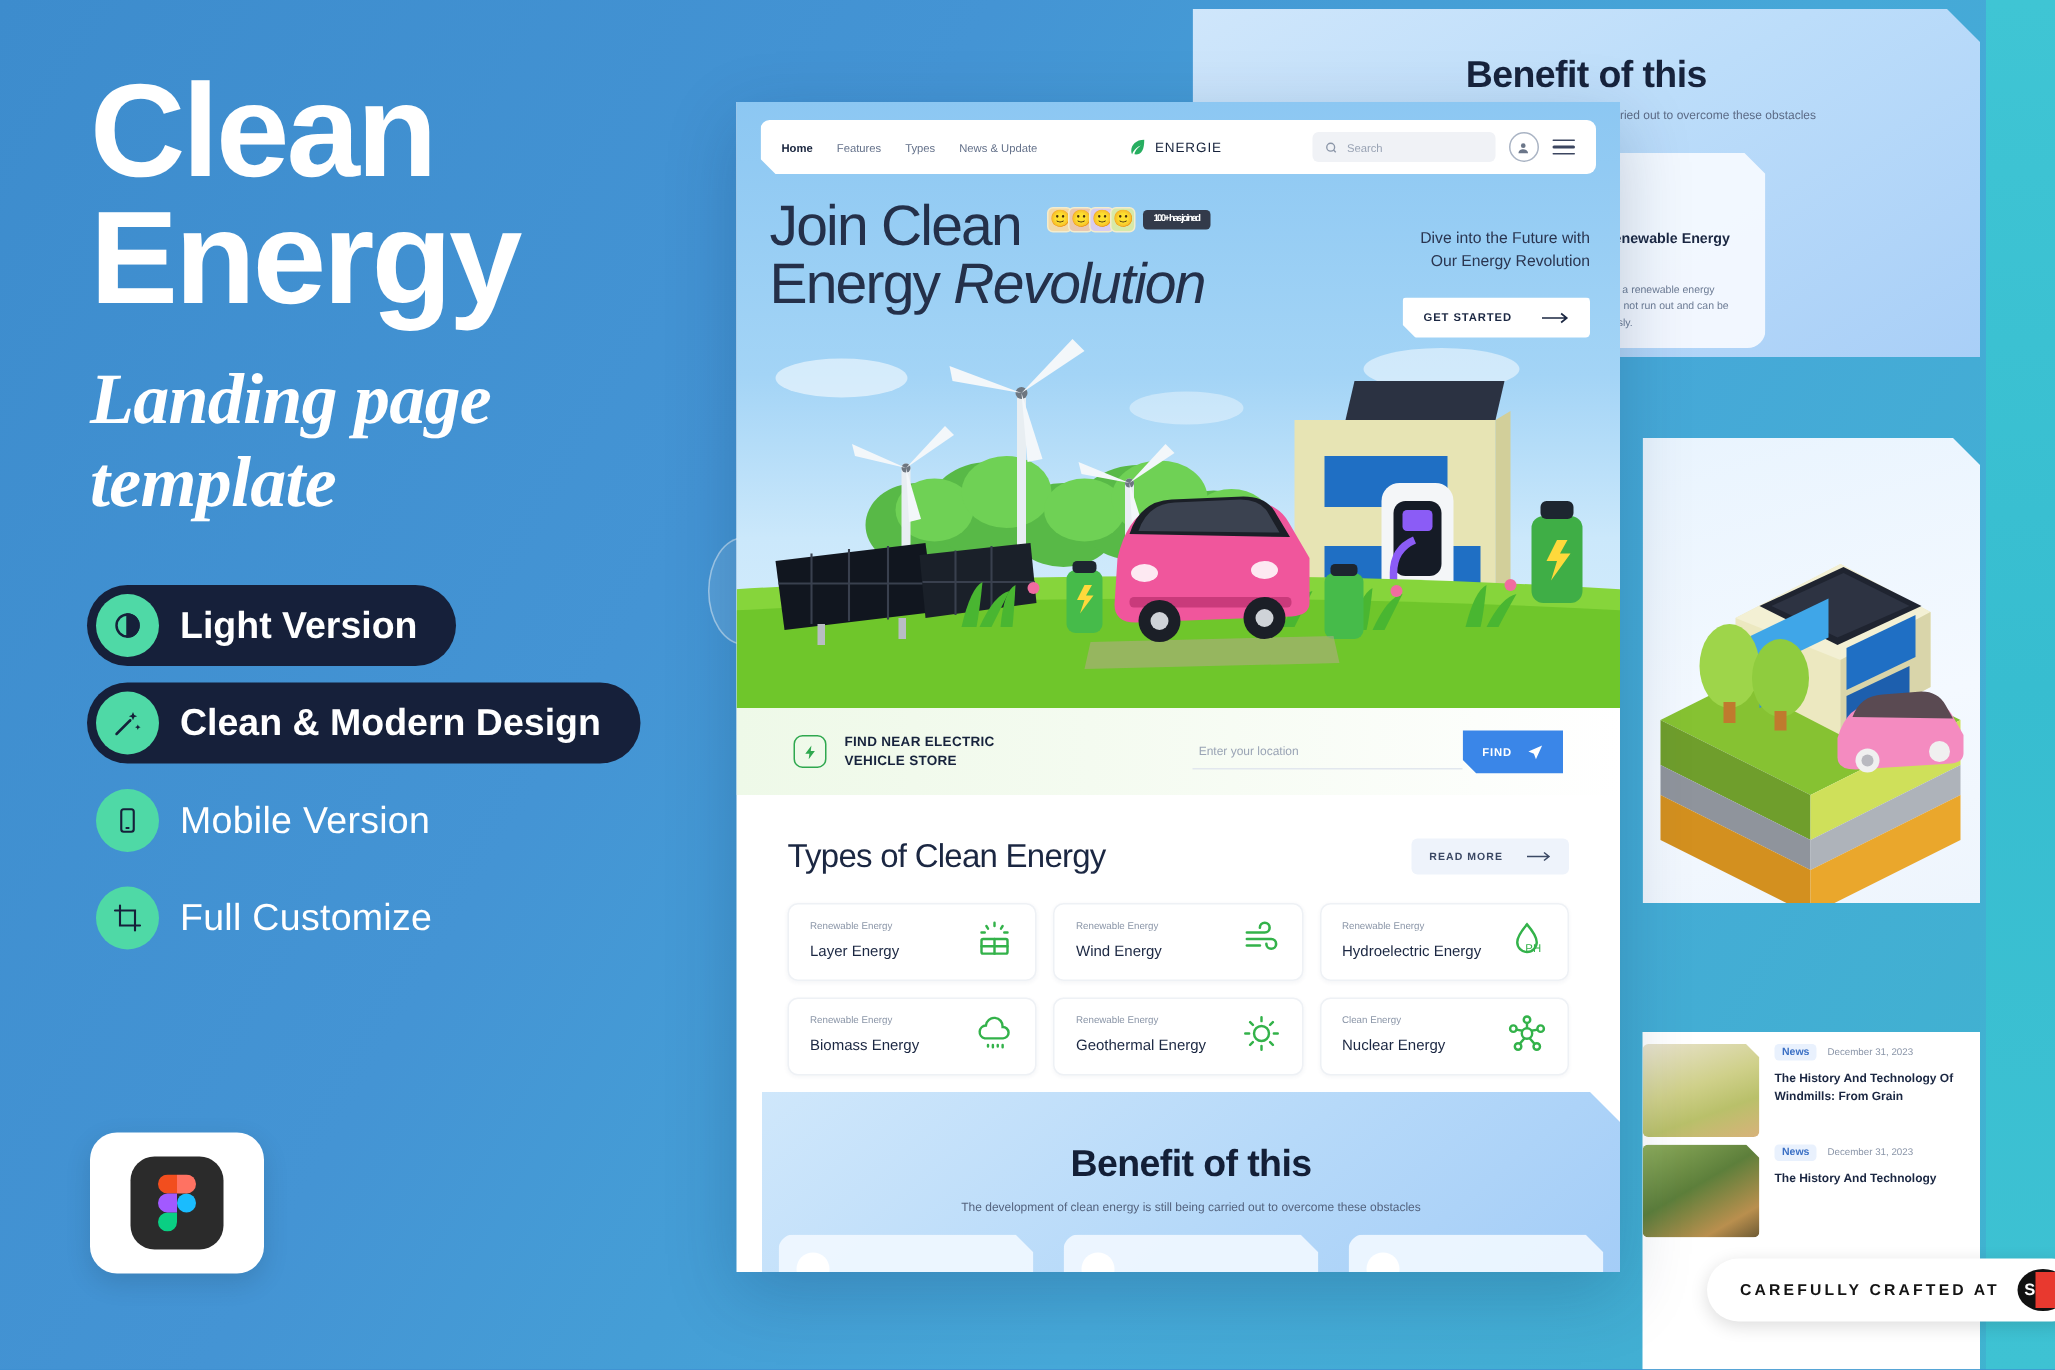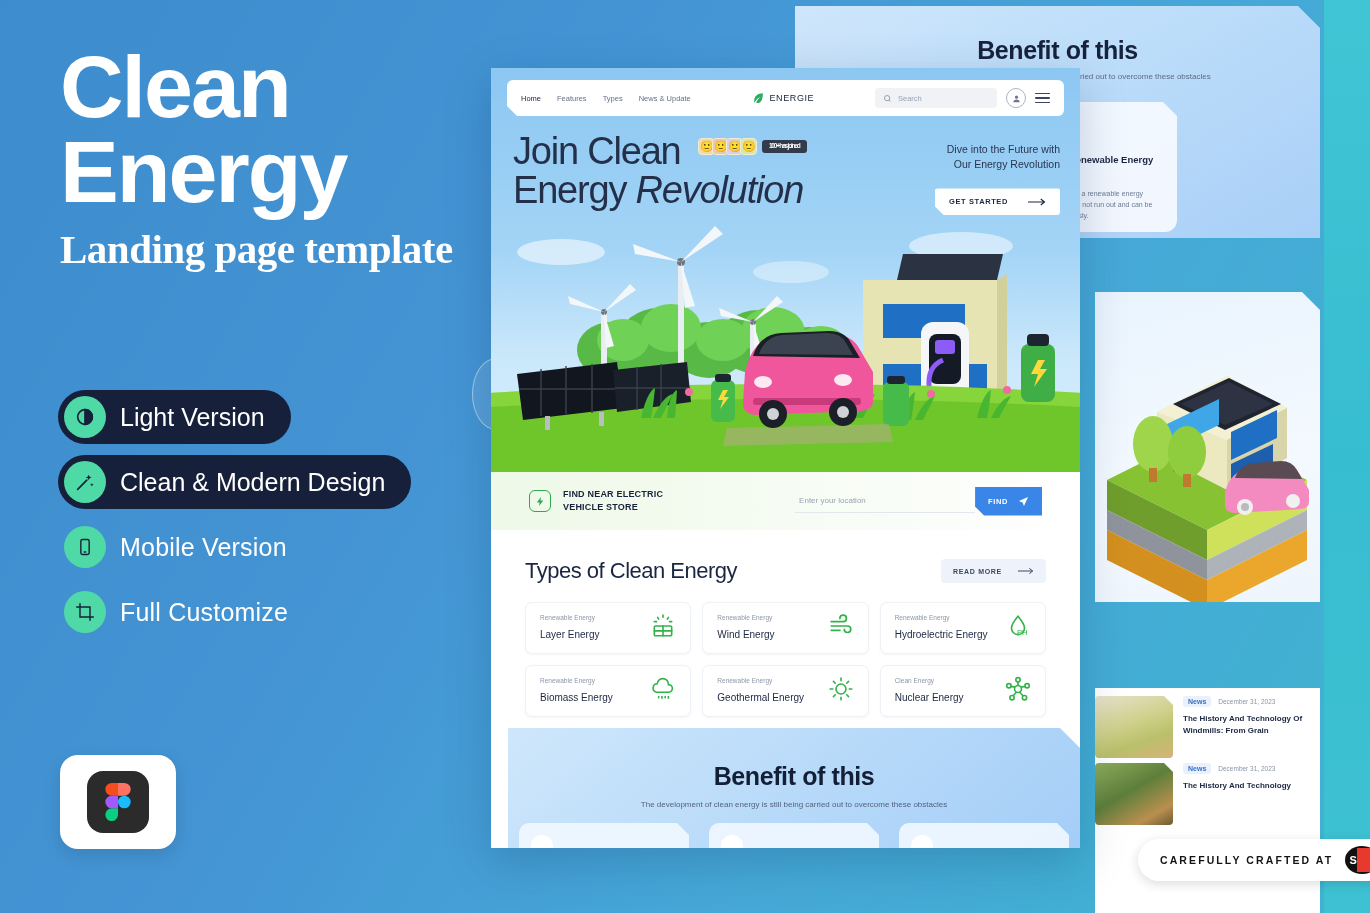--- a/index.html
+++ b/index.html
@@ -22,42 +22,42 @@
   }
 
   
   .promo { position: absolute; left: 60px; top: 44px; width: 430px; }
   .promo h1 {
     font-size: 88px; line-height: 0.97; font-weight: 700; color: #ffffff;
     letter-spacing: -2px;
   }
   .promo h1 .ln { display: block; }
   .promo .sub {
-    margin-top: 10px;
+    margin-top: 24px;
     font-family: "Liberation Serif", serif;
-    font-weight: 700;
-    font-size: 41px; color: #ffffff; letter-spacing: -0.5px;
+    font-style: italic; font-weight: 700;
+    font-size: 48px; color: #ffffff; letter-spacing: -0.5px;
   }
 
   .features { position: absolute; left: 58px; top: 390px; width: 420px; }
   .feat-row {
     display: flex; align-items: center; gap: 14px;
     height: 54px; margin-bottom: 11px;
   }
   .feat-row.pill {
     background: #16203a; border-radius: 40px;
     padding: 0 26px 0 6px; width: fit-content;
   }
   .feat-row.plain { padding-left: 6px; }
   .fic {
     width: 42px; height: 42px; min-width: 42px; border-radius: 50%;
     background: #4fd9a6; display: flex; align-items: center; justify-content: center;
   }
   .fic svg { display: block; }
-  .feat-label { font-size: 25px; font-weight: 400; color: #ffffff; white-space: nowrap; }
+  .feat-label { font-size: 25px; font-weight: 700; color: #ffffff; white-space: nowrap; }
   .feat-row.plain .feat-label { font-weight: 400; letter-spacing: 0.2px; }
 
   .figma-badge {
     position: absolute; left: 60px; top: 755px;
     width: 116px; height: 94px; background: #ffffff; border-radius: 18px;
     display: flex; align-items: center; justify-content: center;
     box-shadow: 0 6px 18px rgba(0,0,0,0.12);
   }
   .figma-inner {
     width: 62px; height: 62px; border-radius: 16px; background: #2b2b2b;
@@ -134,21 +134,21 @@
   }
   
   .navbar {
     position: absolute; left: 16px; top: 12px; width: 557px; height: 36px;
     background: #ffffff; border-radius: 6px;
     clip-path: polygon(0 0, 100% 0, 100% 100%, 10px 100%, 0 calc(100% - 10px));
     display: flex; align-items: center; padding: 0 14px;
   }
   .nav-links { display: flex; gap: 16px; align-items: center; }
   .nav-links span { font-size: 7.5px; color: #64718a; white-space: nowrap; }
-  .nav-links span.active { color: #17233c; font-weight: 400; }
+  .nav-links span.active { color: #17233c; font-weight: 700; }
   .brand { display: flex; align-items: center; gap: 5px; margin: 0 auto; }
   .brand-name { font-size: 9px; font-weight: 400; color: #17233c; letter-spacing: 0.6px; }
   .nav-right { display: flex; align-items: center; gap: 9px; }
   .searchbox {
     width: 122px; height: 20px; background: #f0f2f6; border-radius: 4px;
     display: flex; align-items: center; gap: 6px; padding: 0 8px;
   }
   .searchbox span { font-size: 7.5px; color: #98a2b3; }
   .avatar-btn {
     width: 20px; height: 20px; border-radius: 50%; border: 1.1px solid #aab4c4;
@@ -169,21 +169,21 @@
   .av-stack i {
     display: block; width: 17px; height: 17px; border-radius: 4px;
     border: 1.4px solid #f3eccd; margin-left: -3px;
     font-style: normal; font-size: 11px; line-height: 15px; text-align: center;
   }
   .av-stack i:first-child { margin-left: 0; }
   .joined-pill {
     background: #333a4a; color: #fff; font-size: 6.5px; font-weight: 700;
     padding: 3px 7px; border-radius: 3px; white-space: nowrap;
   }
-  .hero-right { position: absolute; right: 20px; top: 74px; width: 170px; text-align: right; }
+  .hero-right { position: absolute; right: 20px; top: 84px; width: 170px; text-align: right; }
   .hero-right p { font-size: 10.5px; color: #2a3550; line-height: 1.45; }
   .get-started {
     margin-top: 16px; display: inline-flex; align-items: center; gap: 20px;
     background: #fff; padding: 9px 14px; border-radius: 3px;
     clip-path: polygon(0 0, 100% 0, 100% 100%, 9px 100%, 0 calc(100% - 9px));
   }
   .get-started span { font-size: 7.5px; font-weight: 700; color: #1b2742; letter-spacing: 0.6px; }
 
   
   .illus { position: absolute; left: 0; right: 0; bottom: 0; height: 250px; }

